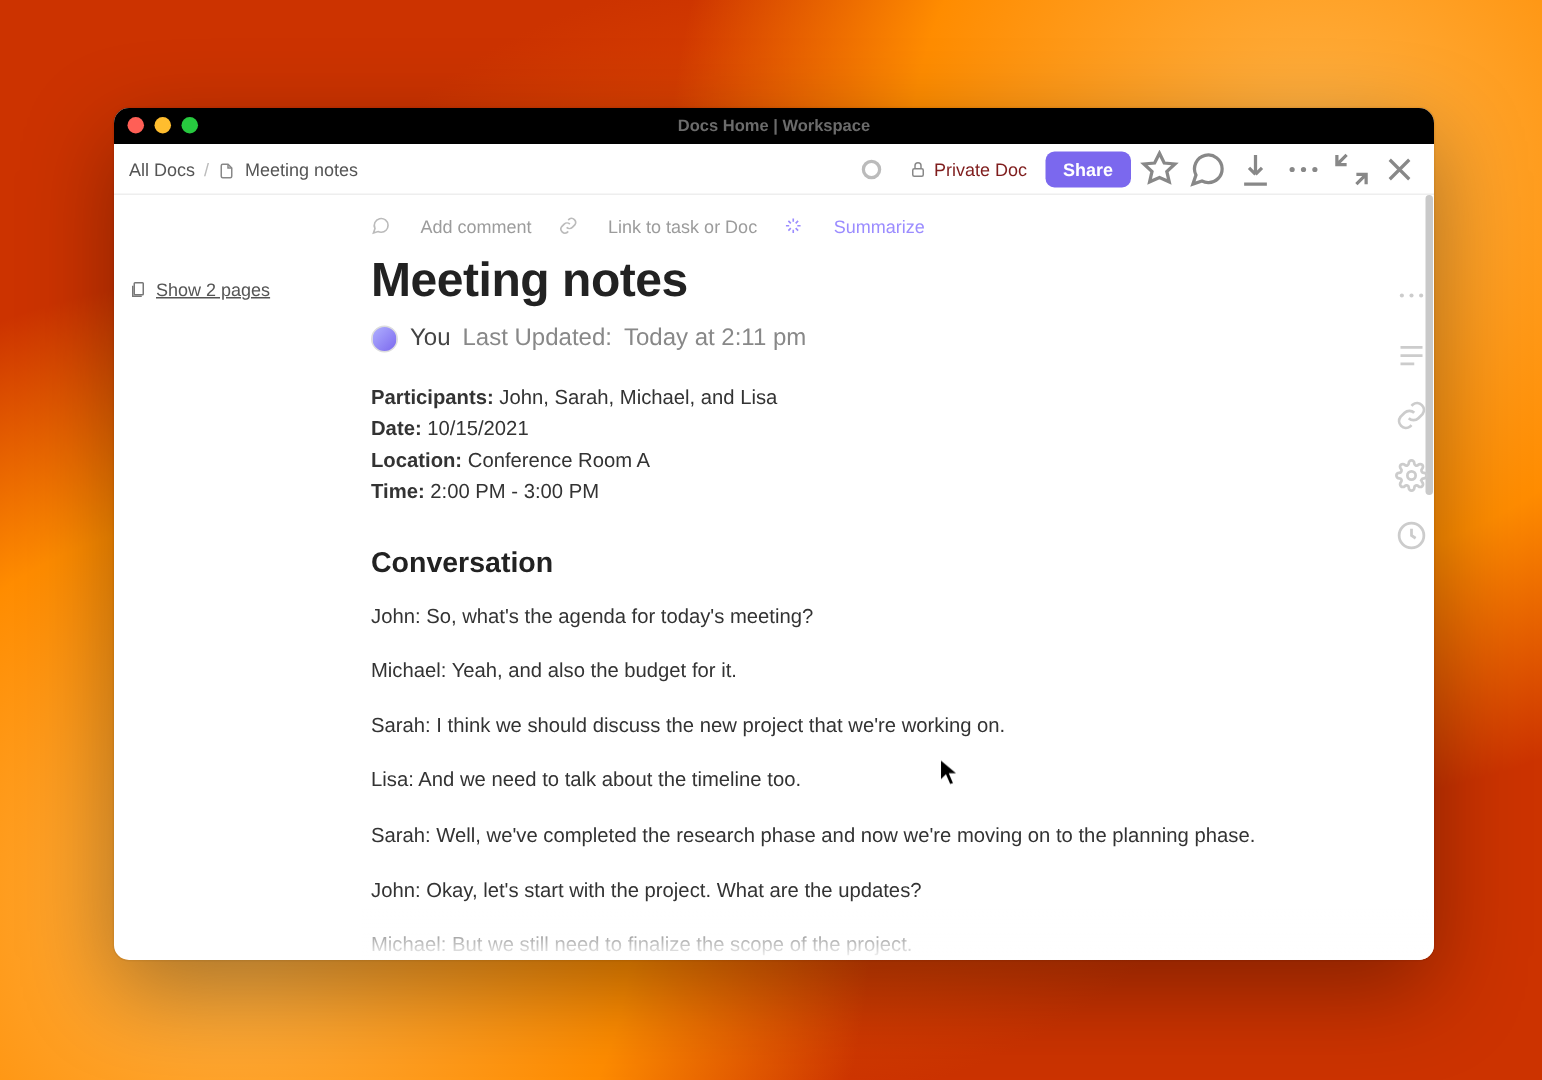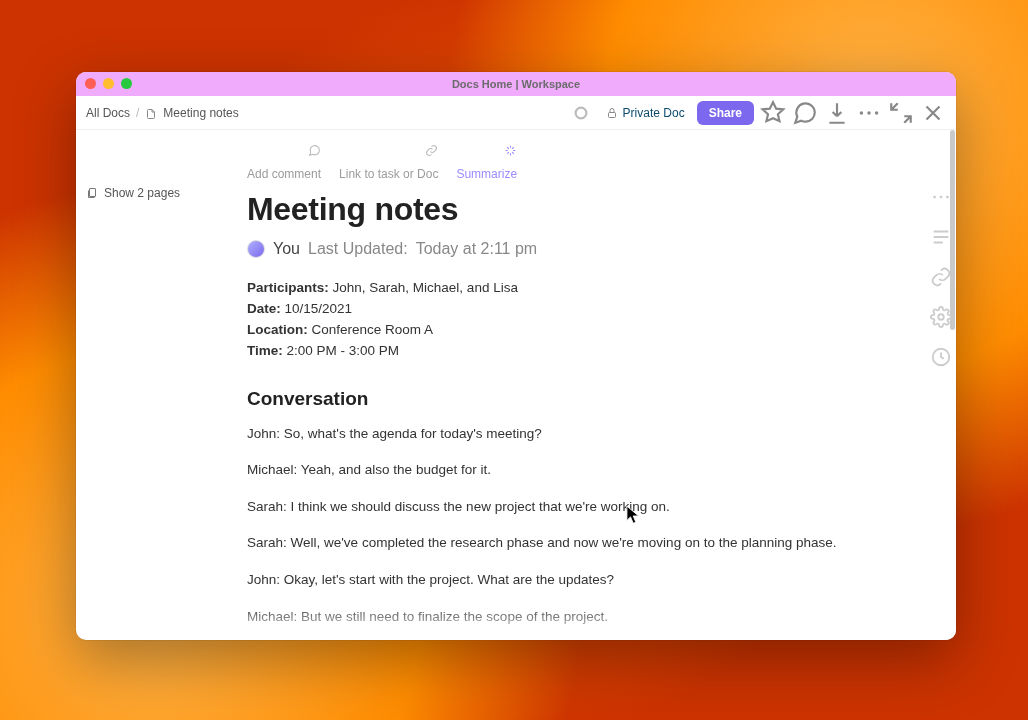--- a/index.html
+++ b/index.html
@@ -19,50 +19,50 @@
     left: 76px; top: 72px;
     width: 880px; height: 568px;
     background: #ffffff;
     border-radius: 10px;
     box-shadow: 0 20px 60px rgba(0,0,0,.35), 0 0 0 1px rgba(0,0,0,.05);
     display: flex; flex-direction: column;
     overflow: hidden;
   }
   .titlebar {
     height: 24px;
-    background: #f0abfc;
+    background: #000000;
     display: flex; align-items: center; justify-content: center;
     position: relative;
     font-size: 11px; color: #6b6b6b; font-weight: 600;
   }
   .traffic { position: absolute; left: 9px; top: 6px; display:flex; gap:7px; }
   .traffic span { width:11px; height:11px; border-radius:50%; display:inline-block; }
   .t-close{background:#ff5f56;} .t-min{background:#ffbd2e;} .t-max{background:#27c93f;}
   .topbar {
     height: 34px;
     border-bottom: 1px solid #eee;
     display:flex; align-items:center;
     padding: 0 10px;
     font-size: 12px; color:#555;
     gap:6px;
   }
   .crumbs { display:flex; align-items:flex-end; gap:6px; }
   .crumb-sep{ color:#bbb; }
   .doc-ic { width:12px; height:12px; display:inline-flex; }
   .spacer{flex:1;}
   .tb-icon { width:26px; height:26px; display:flex; align-items:center; justify-content:center; border-radius:6px; color:#7a7a7a;}
-  .private { display:flex; align-items:center; gap:5px; color:#0c4a6e; font-size:12px; padding:0 6px;}
+  .private { display:flex; align-items:center; gap:5px; color:#7f1d1d; font-size:12px; padding:0 6px;}
   .share-btn { background:#7b68ee; color:#fff; font-size:12px; font-weight:600; padding:5px 12px; border-radius:6px; border:none;}
   .body { flex:1; display:flex; overflow:hidden; position:relative;}
-  .left-rail { width:165px; padding:14px 10px; font-size:12px; color:#555;}
+  .left-rail { width:165px; padding:14px 10px; font-size:12px; color:#555;text-decoration:underline;}
   .show-pages { display:flex; align-items:center; gap:6px; color:#555; font-size:12px;}
   .content-wrap{ flex:1; overflow-y:auto; position:relative;}
   .content { padding: 14px 48px 24px 6px; max-width: 720px;}
   .actions { display:flex; gap:18px; font-size:12px; color:#9c9c9c; margin-bottom:10px;}
-  .act { display:flex; align-items:flex-end; gap:10px;flex-direction:column;}
+  .act { display:flex; align-items:flex-start; gap:20px;}
   .act .ic{ width:13px;height:13px; display:inline-flex;}
   .doc-title{ font-size:32px; font-weight:800; color:#222; letter-spacing:-.3px; margin-bottom:12px;}
   .byline{ display:flex; align-items:center; gap:8px; font-size:16px; color:#888; margin-bottom:20px;}
   .avatar{ width:18px;height:18px;border-radius:50%; background:linear-gradient(135deg,#b0b0ff,#7b68ee); border:1px solid #ddd;}
   .author{ color:#444; font-weight:500;}
   .meta p{ font-size:13.5px; color:#333; line-height:1.55;}
   .meta strong{ font-weight:700;margin-top:36px;}
   .section-h{ font-size:19px; font-weight:800; color:#222; margin-top:26px; margin-bottom:14px;}
   .convo p{ font-size:13.5px; color:#333; margin-bottom:17px; line-height:1.45;}
   .right-rail{ position:absolute; right:4px; top:56px; display:flex; flex-direction:column; gap:18px;}
@@ -210,20 +210,24 @@
             <p><strong>Location:</strong> <span>Conference Room A</span></p>
             <p><strong>Time:</strong> <span>2:00 PM - 3:00 PM</span></p>
           </div>
 
           <h2 class="section-h">Conversation</h2>
 
           <div class="convo" style="position:relative">
             <p>John: So, what's the agenda for today's meeting?</p>
             <p>Michael: Yeah, and also the budget for it.</p>
             <p>Sarah: I think we should discuss the new project that we're working on.</p>
+            <p style="position:relative">
+              <span class="plus-handle">+</span>
+              <span>Lisa: And we need to talk about the timeline too.</span>
+            </p>
             <p>Sarah: Well, we've completed the research phase and now we're moving on to the planning phase.</p>
             <p>John: Okay, let's start with the project. What are the updates?</p>
             <p>Michael: But we still need to finalize the scope of the project.</p>
           </div>
 
         </div>
         <div class="fade"></div>
       </div>
 
       <div class="right-rail">

